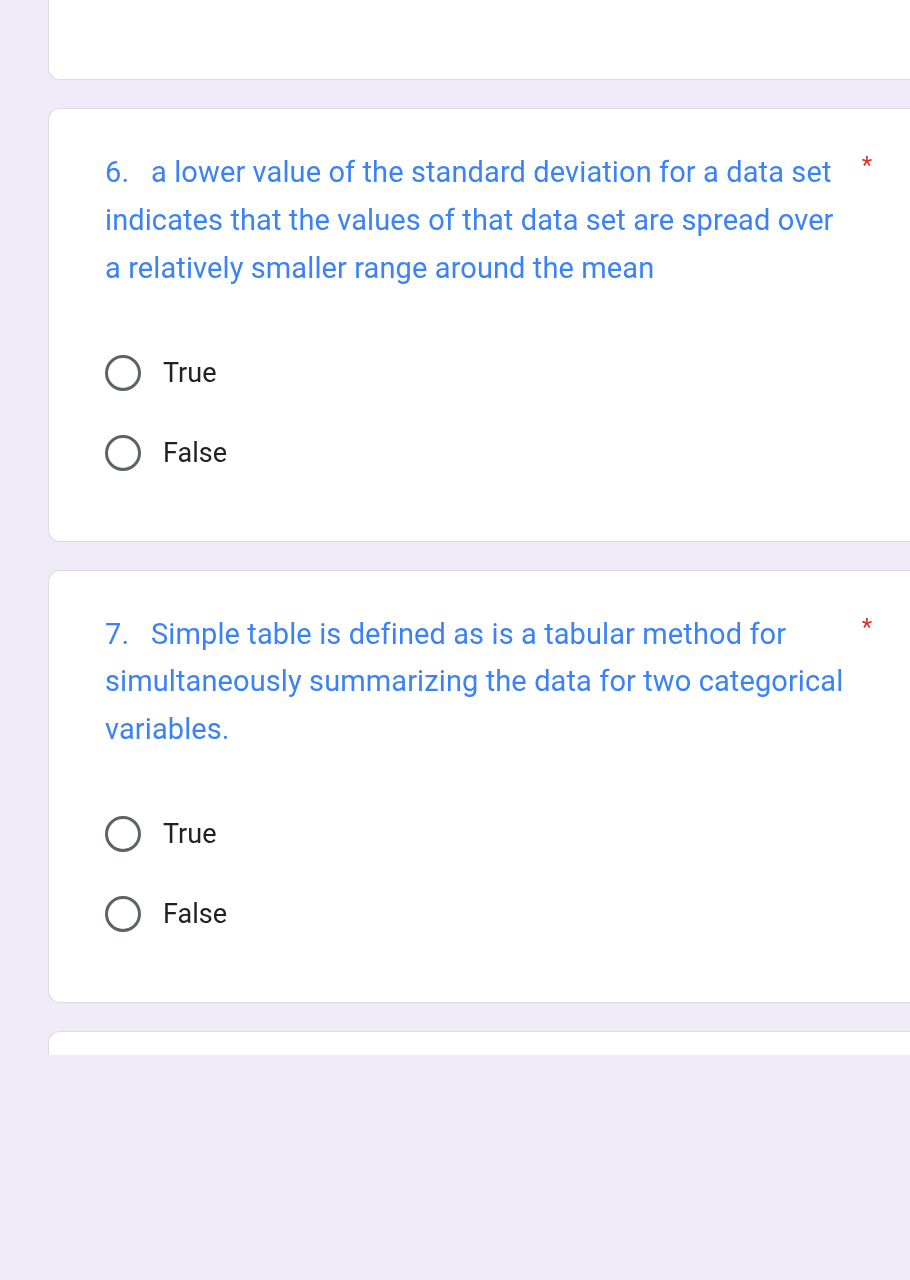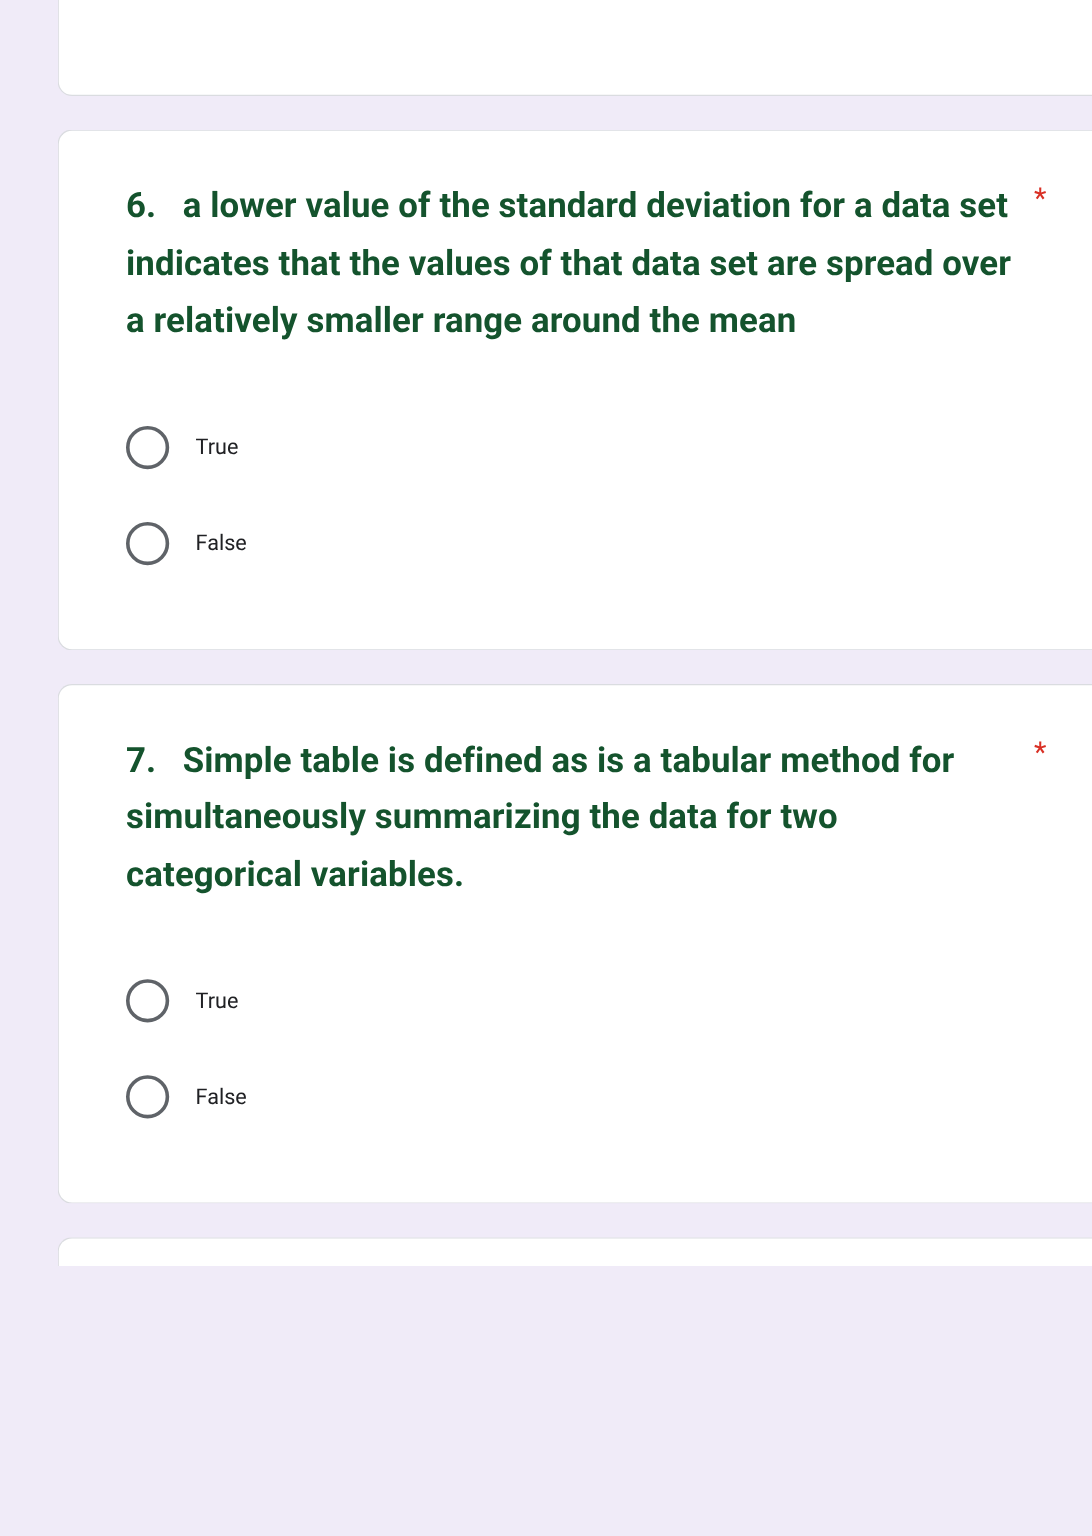--- a/index.html
+++ b/index.html
@@ -45,22 +45,22 @@
   }
   .question-header {
     display: flex;
     align-items: flex-start;
     gap: 8px;
     margin-bottom: 48px;
   }
   .question-text {
     font-size: 29px;
     line-height: 1.65;
-    color: #14532d;
-    font-weight: 700;
+    color: #3b82f6;
+    font-weight: 400;
     letter-spacing: 0.1px;
     flex: 1;
   }
   .required-star {
     color: #d93025;
     font-size: 24px;
     line-height: 1.4;
     margin-left: 8px;
   }
   .option {
@@ -72,21 +72,21 @@
     cursor: pointer;
   }
   .radio {
     width: 36px;
     height: 36px;
     border: 3px solid #5f6368;
     border-radius: 50%;
     flex-shrink: 0;
   }
   .option-label {
-    font-size: 18px;
+    font-size: 27px;
     color: #202124;
     font-weight: 400;
   }
 </style>
 </head>
 <body>
 
 <div class="container">
 
   <div class="card-top-spacer"></div>

